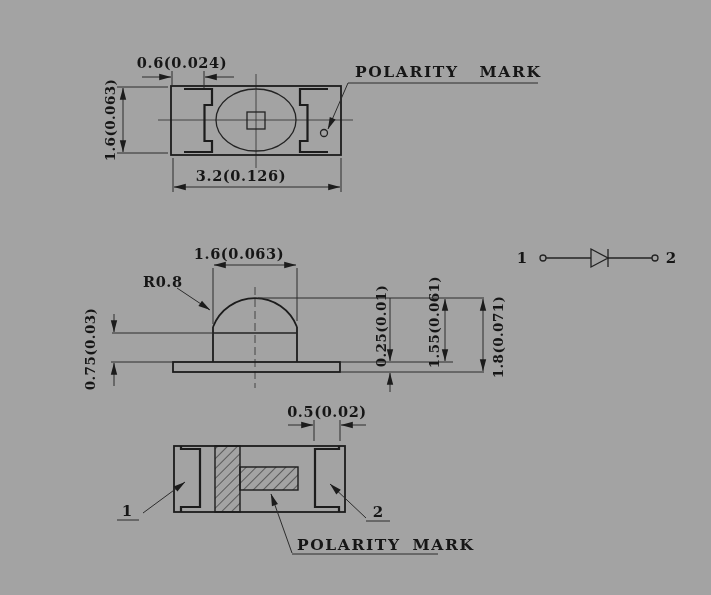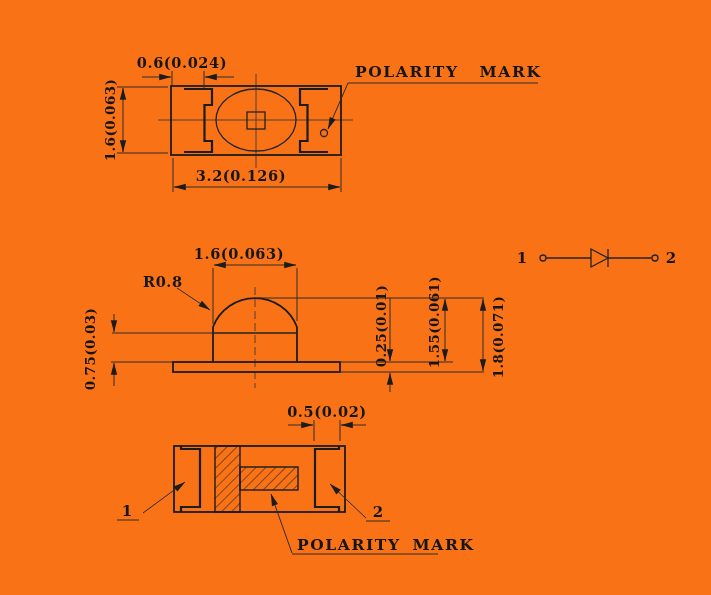--- a/index.html
+++ b/index.html
@@ -1,16 +1,16 @@
 <!DOCTYPE html>
 <html><head>
 <meta charset="utf-8">
 <style>
   html,body{margin:0;padding:0;background:#ffffff;}
-  .canvas{position:relative;width:711px;height:595px;background:#f97316;overflow:hidden;
+  .canvas{position:relative;width:711px;height:595px;background:#a3a3a3;overflow:hidden;
           font-family:"DejaVu Serif","Liberation Serif",serif;}
   svg{position:absolute;left:0;top:0;}
   text{fill:#161616;font-family:"DejaVu Serif","Liberation Serif",serif;font-weight:600;}
   .dim-h{font-size:14.5px;letter-spacing:0.6px;}
   .dim-v{font-size:13.5px;letter-spacing:0.4px;}
   .pin{font-size:15px;}
   .pol{font-size:15.5px;letter-spacing:1.6px;}
   .pol-top{word-spacing:14px;}
   .pol-bottom{word-spacing:5px;}
   .outline{stroke:#1c1c1c;fill:none;stroke-width:1.8;}

